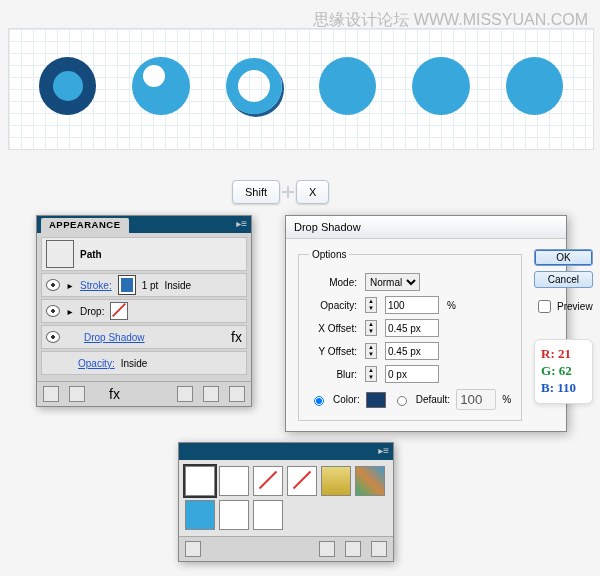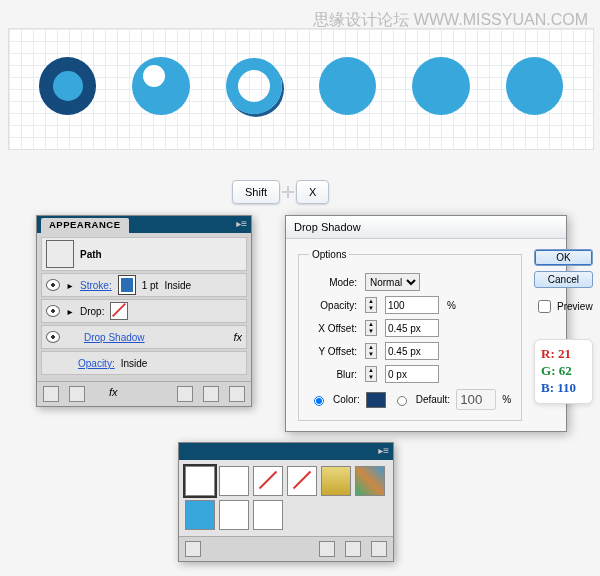--- a/index.html
+++ b/index.html
@@ -31,21 +31,21 @@
 .app-row{display:flex;align-items:center;background:#e4e4e4;border:1px solid #c0c0c0;margin-bottom:2px;padding:2px 4px;min-height:18px;gap:6px}
 .app-row.hdr{background:#ececec;font-weight:bold}
 .eye{width:12px;height:10px;border:1px solid #666;border-radius:50%;background:radial-gradient(circle,#333 2px,#fff 2px);flex-shrink:0}
 .tog{width:8px;height:8px;display:flex;align-items:center;justify-content:center}
 .sw{width:16px;height:16px;border:1px solid #666;flex-shrink:0;display:flex;align-items:center;justify-content:center}
 .sw.big{width:26px;height:26px}
 .sw-blue{background:#2a6fb3;border:2px solid #fff;box-shadow:0 0 0 1px #444;width:14px;height:14px}
 .sw-none{background:#fff;position:relative}
 .sw-none::after{content:"";position:absolute;left:-1px;top:6px;width:18px;height:2px;background:#d33;transform:rotate(-45deg)}
 .link{color:#2255cc;text-decoration:underline;cursor:pointer}
-.fx-ic{margin-left:auto;font-style:italic;font-size:11px;cursor:pointer}
+.fx-ic{margin-left:auto;font-size:14px;cursor:pointer}
 .app-footer{display:flex;gap:10px;padding:4px 6px;background:#d4d4d4;border-top:1px solid #aaa}
 .fic{width:14px;height:14px;border:1px solid #888;background:#e8e8e8;cursor:pointer}
 
 .dialog{position:absolute;left:285px;top:215px;width:280px;background:#f7f7f7;border:1px solid #888;box-shadow:2px 2px 10px rgba(0,0,0,.3)}
 .dlg-title{background:linear-gradient(#fff,#e8ecf0);padding:5px 8px;font-size:11px;border-bottom:1px solid #ccc}
 .dlg-body{padding:10px;display:flex;gap:10px}
 .fieldset{border:1px solid #ccc;padding:8px 10px 10px 10px;flex:1}
 .fieldset legend{font-size:10px;padding:0 3px}
 .fld{display:flex;align-items:center;gap:8px;margin:5px 0;font-size:10px}
 .fld label{width:48px;text-align:right}

